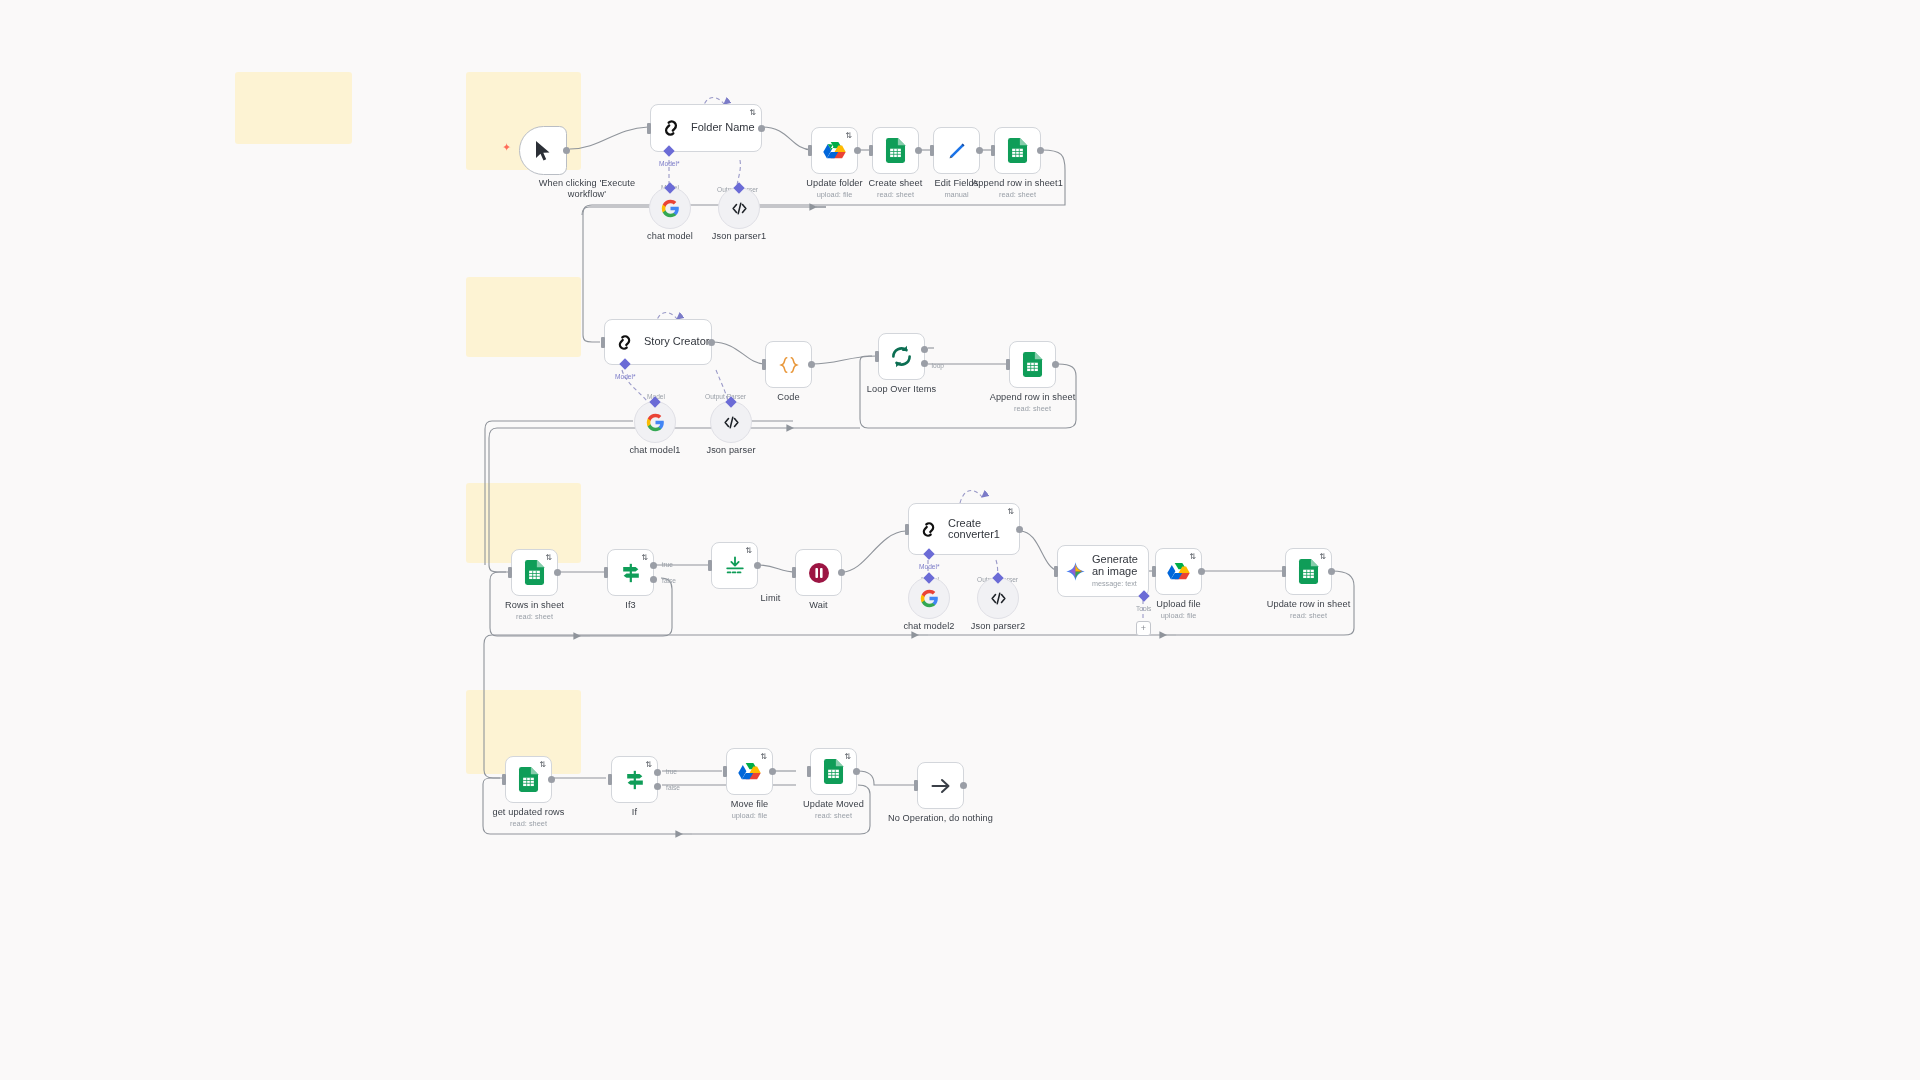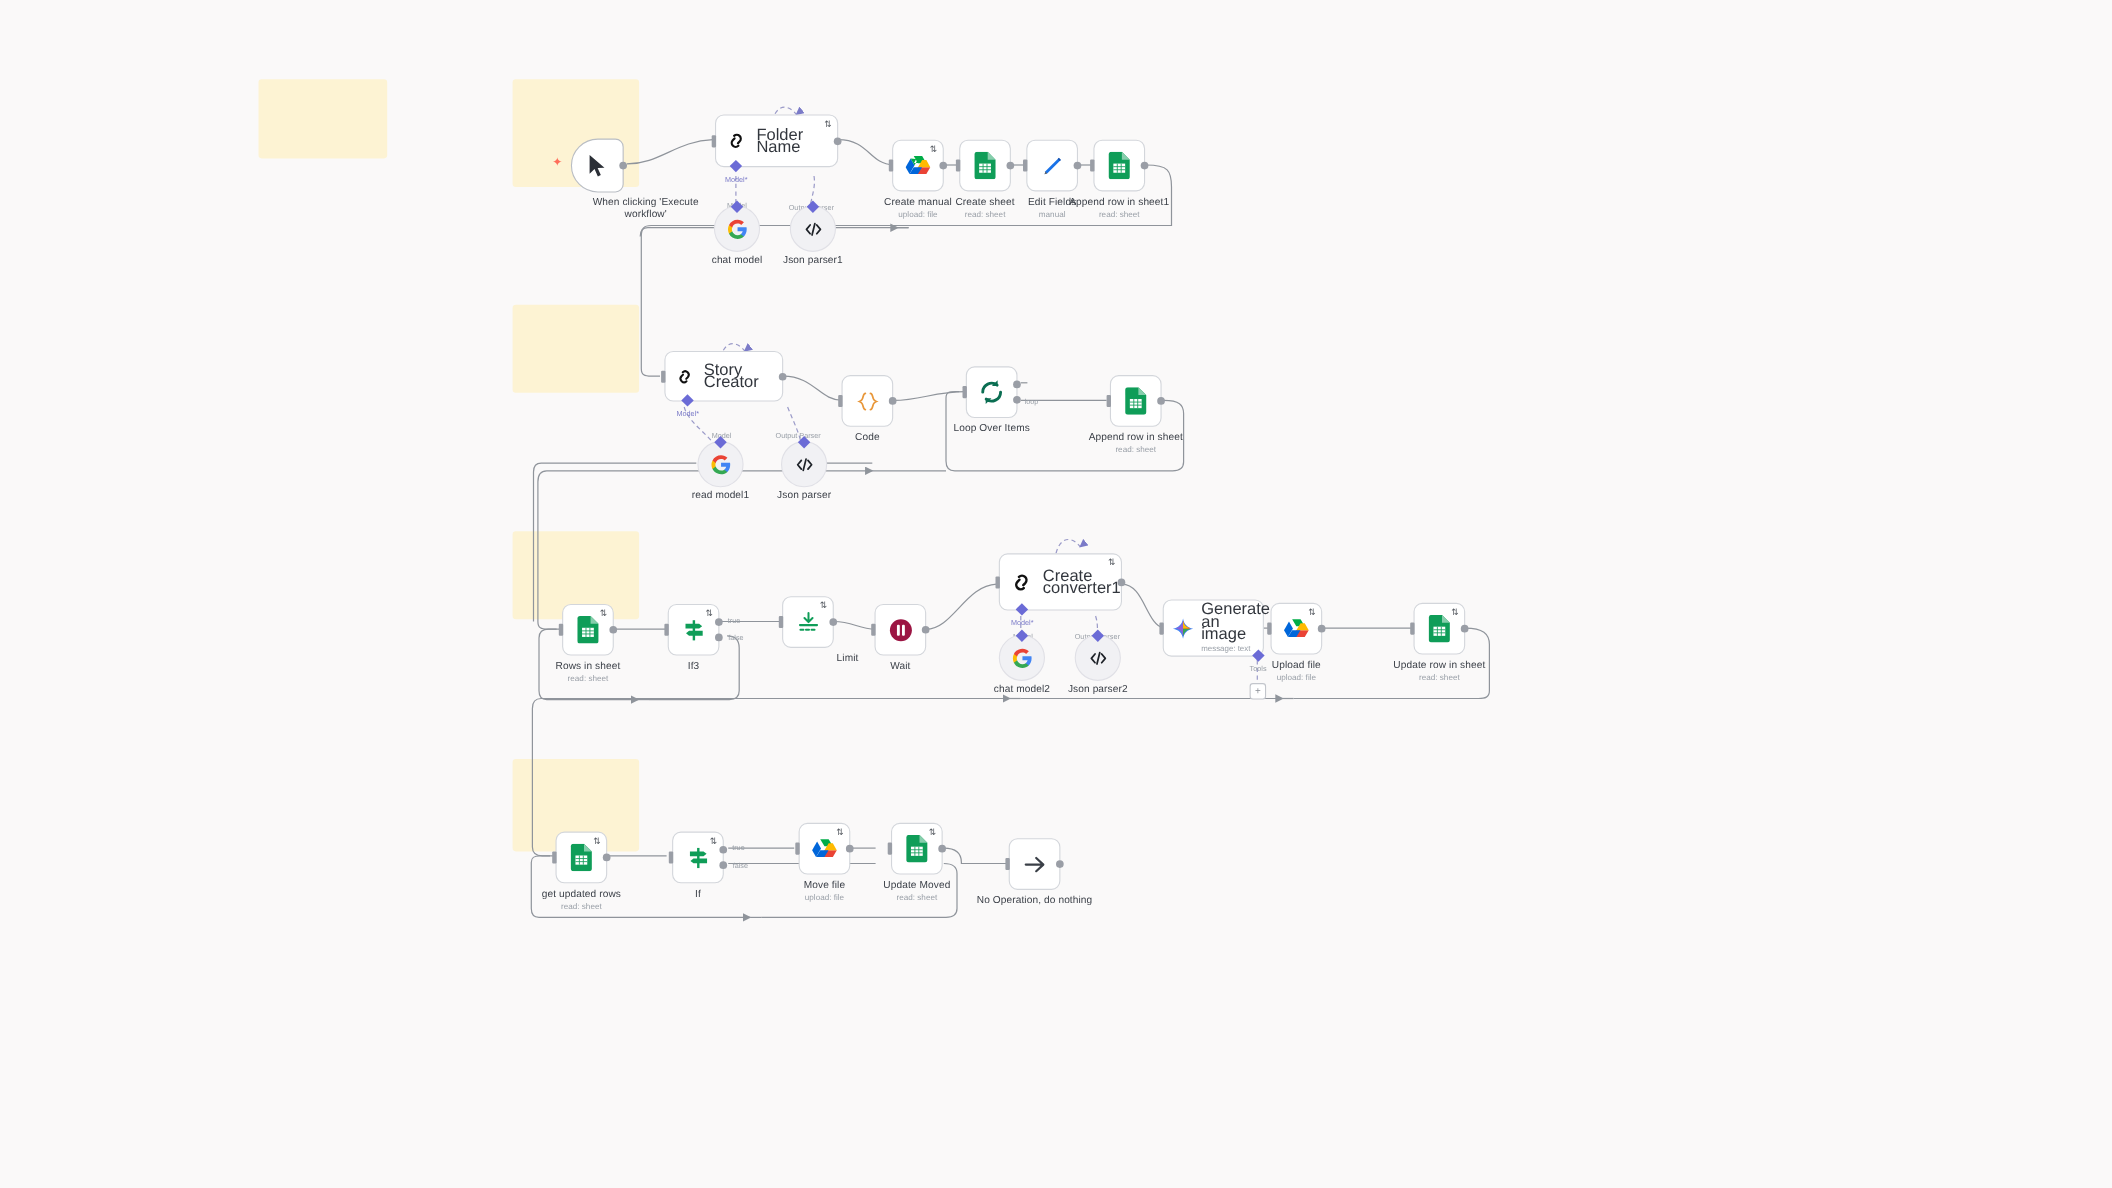--- a/index.html
+++ b/index.html
@@ -47,21 +47,21 @@
     text-align:center;
     font-size:9.2px;color:#3a3f47;
     white-space:nowrap;line-height:11px;
     letter-spacing:.1px;
   }
   .caption.wrap{white-space:normal;width:110px;}
   .subcap{
     position:absolute;left:50%;transform:translateX(-50%);
     text-align:center;font-size:7.4px;color:#9aa0a8;white-space:nowrap;
   }
-  .nodetitle{font-size:15px;color:#32363d;line-height:11.5px;}
+  .nodetitle{font-size:11px;color:#32363d;line-height:11.5px;}
   .nodesub{font-size:7.2px;color:#9aa0a8;line-height:9px;margin-top:2px;}
   .titlewrap{display:flex;flex-direction:column;justify-content:center;}
 
   
   .circle{
     width:40px;height:40px;border-radius:50%;
     background:#f1f1f4;border:1px solid #e0e0e6;
     display:flex;align-items:center;justify-content:center;
     position:relative;
   }
@@ -262,21 +262,21 @@
         <path fill="#00ac47" d="M24 4 L31.5 17 L16.5 17 Z M10 8.5 L17.5 21.5 L24 10 Z"></path>
         <path fill="#00ac47" d="M16 4 L32 4 L40 17.5 L24 17.5 Z"></path>
         <path fill="#ea4335" d="M40 38 L16 38 L24 25 L47.5 25 Z"></path>
         <path fill="#ffba00" d="M47.5 25 L24 25 L32 11.5 L40 11.5 Z"></path>
         <path fill="#0066da" d="M8 38 L16 25 L31.8 25 L24 38 Z"></path>
         <path fill="#00832d" d="M24 4.5 L10.2 28.5 L2.6 15.6 L16.5 4.5 Z" opacity="0"></path>
       </svg>
       <span class="port in"></span>
       <span class="port out"></span>
     </div>
-    <div class="caption" style="top:51px;">Create manual</div>
+    <div class="caption" style="top:51px;">Update folder</div>
     <div class="subcap" style="top:63px;">upload: file</div>
   </div>
 
   <div class="node" style="left:872px;top:127px;">
     <div class="box sq">
       <svg class="ico" width="21" height="25" viewBox="0 0 34 42">
         <path fill="#0f9d58" d="M21 0 H5 a4 4 0 0 0 -4 4 v34 a4 4 0 0 0 4 4 h24 a4 4 0 0 0 4 -4 V12 Z"></path>
         <path fill="#87ceac" d="M21 0 l12 12 h-12 z"></path>
         <rect x="8" y="18" width="18" height="14" fill="#fff"></rect>
         <path d="M8 22.7 h18 M8 27.4 h18 M14 18 v14 M20 18 v14" stroke="#0f9d58" stroke-width="1.3"></path>
@@ -336,21 +336,21 @@
   <div class="node" style="left:634px;top:401px;">
     <div class="circle">
       <span class="diamond" style="left:16px;top:-4px;"></span>
       <svg class="ico" width="19" height="19" viewBox="0 0 48 48">
         <path fill="#4285F4" d="M45 24c0-1.6-.14-3.13-.4-4.6H24v9.1h11.8c-.5 2.7-2.05 5-4.35 6.55v5.45h7.05C42.6 36.7 45 30.9 45 24z"></path>
         <path fill="#34A853" d="M24 46c5.9 0 10.85-1.95 14.5-5.3l-7.05-5.45c-1.95 1.3-4.45 2.1-7.45 2.1-5.7 0-10.55-3.85-12.3-9.05H4.4v5.65C8.05 41.25 15.4 46 24 46z"></path>
         <path fill="#FBBC05" d="M11.7 28.3c-.45-1.3-.7-2.7-.7-4.3s.25-3 .7-4.3V14H4.4A21.9 21.9 0 0 0 2 24c0 3.55.85 6.9 2.4 10z"></path>
         <path fill="#EA4335" d="M24 10.75c3.2 0 6.1 1.1 8.4 3.25l6.25-6.25C34.85 4.2 29.9 2 24 2 15.4 2 8.05 6.75 4.4 14l7.3 5.7c1.75-5.2 6.6-8.95 12.3-8.95z"></path>
       </svg>
     </div>
-    <div class="caption" style="top:44px;">read model1</div>
+    <div class="caption" style="top:44px;">chat model1</div>
   </div>
 
   <div class="node" style="left:710px;top:401px;">
     <div class="circle">
       <span class="diamond" style="left:16px;top:-4px;"></span>
       <svg class="ico" width="19" height="19" viewBox="0 0 24 24">
         <path d="M8.2 7 L4 12 L8.2 17 M15.8 7 L20 12 L15.8 17 M13.6 5.5 L10.4 18.5" fill="none" stroke="#1f2329" stroke-width="2" stroke-linecap="round" stroke-linejoin="round"></path>
       </svg>
     </div>
     <div class="caption" style="top:44px;">Json parser</div>

